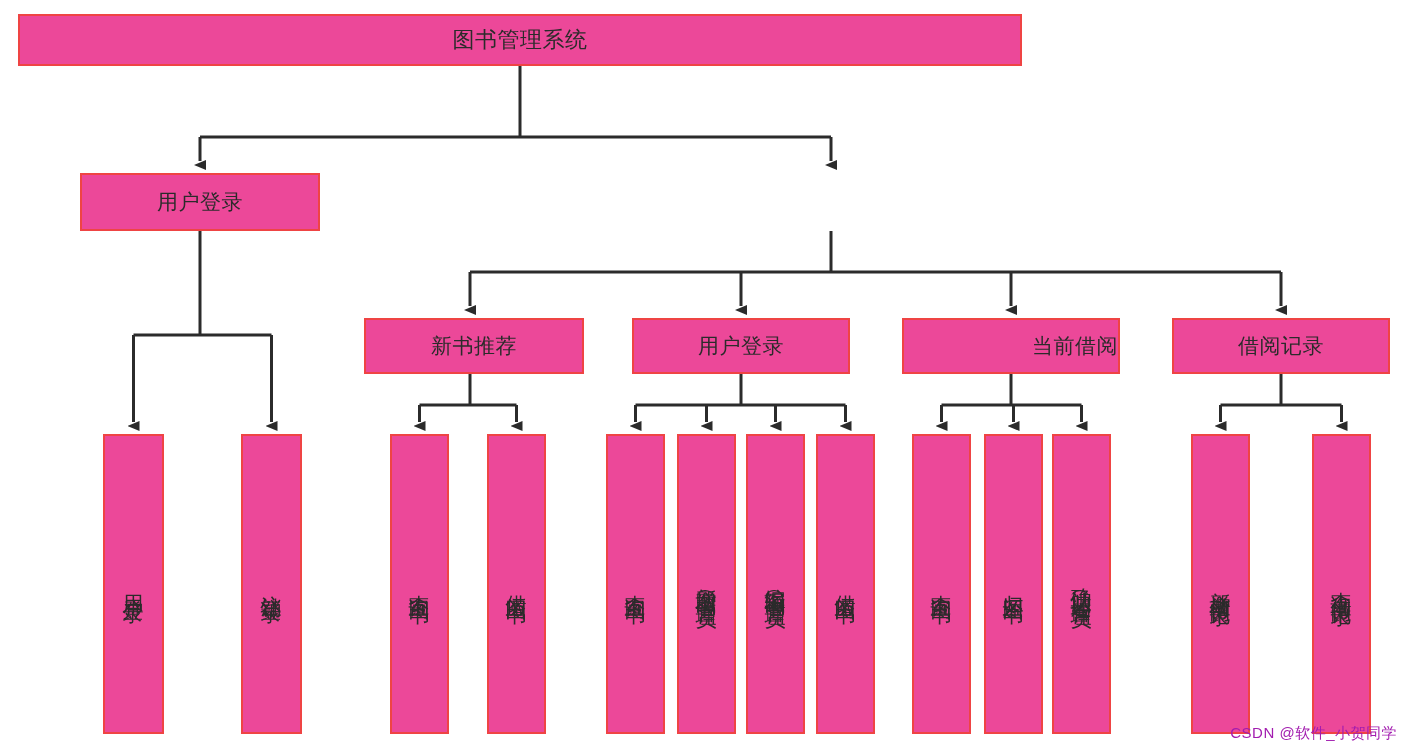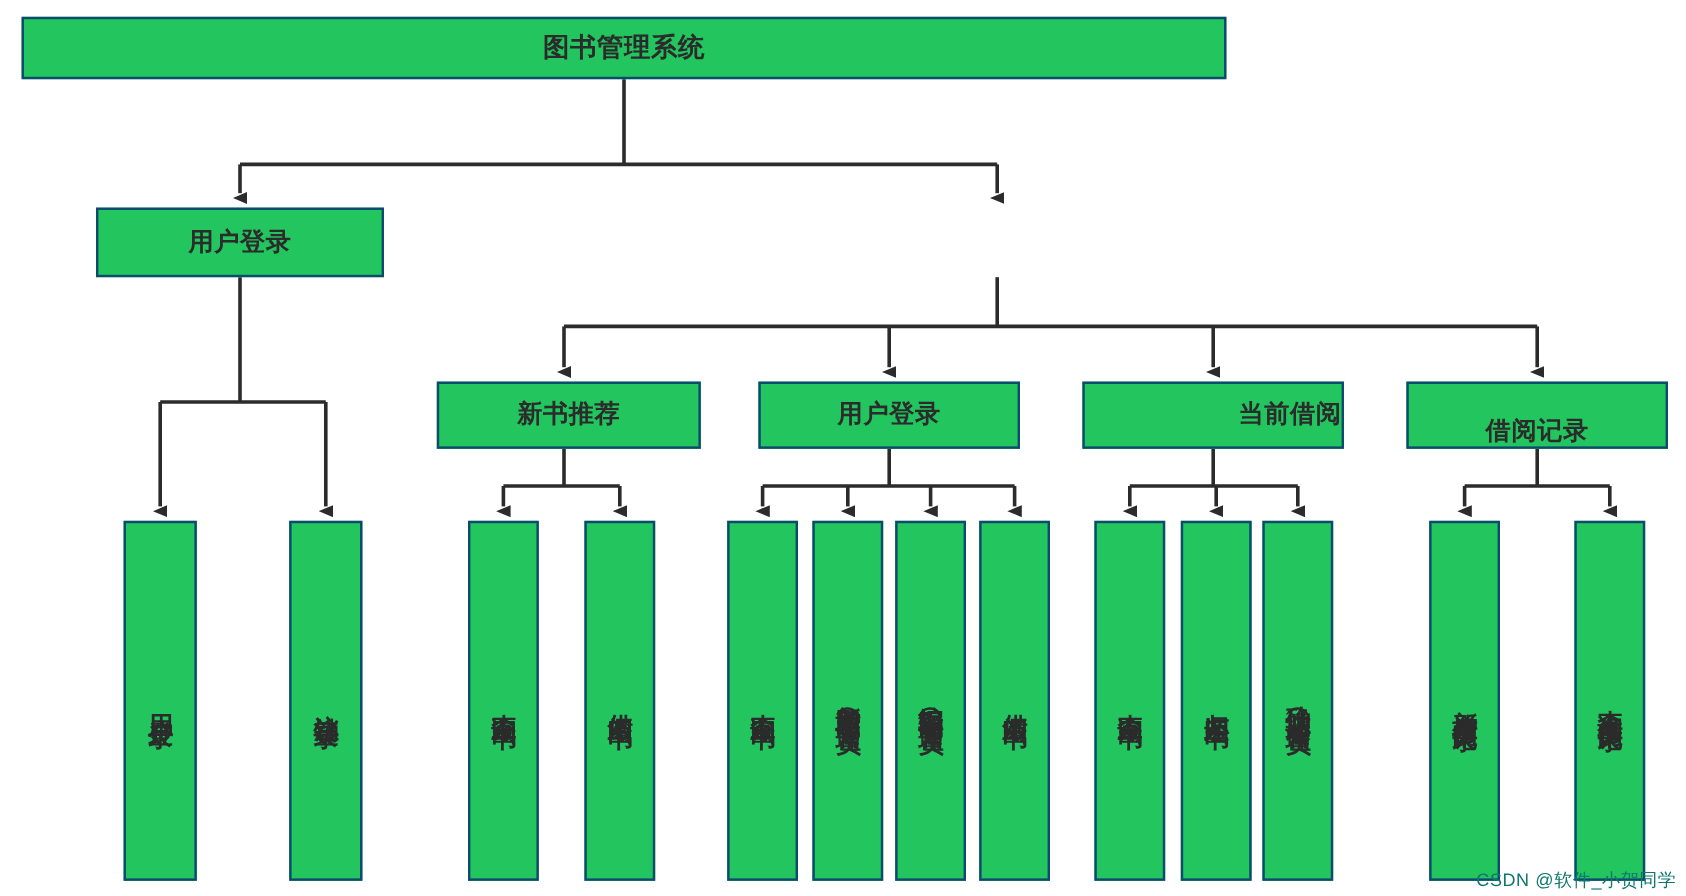--- a/index.html
+++ b/index.html
@@ -22,28 +22,27 @@
     position: absolute;
     left: 0;
     top: 0;
     width: 1405px;
     height: 747px;
     pointer-events: none;
   }
   .node {
     position: absolute;
     box-sizing: border-box;
-    background: #22c55e;
-    border: 2px solid #0c4a6e;
+    background: #ec4899;
+    border: 2px solid #ef4444;
     display: flex;
     align-items: center;
     justify-content: center;
     color: #2b2b2b;
     z-index: 2;
-    font-weight: bold;
   }
   .node-label {
     display: block;
     text-align: center;
     line-height: 1.08;
     white-space: nowrap;
   }
   
   .node.horiz .node-label {
     font-size: 21px;
@@ -66,21 +65,21 @@
     letter-spacing: 3px;
     line-height: 1;
     white-space: normal;
     max-height: 100%;
   }
   #watermark {
     position: absolute;
     right: 8px;
     bottom: 4px;
     font-size: 15px;
-    color: #0f766e;
+    color: #a21caf;
     letter-spacing: 0.5px;
     z-index: 5;
     white-space: nowrap;
   }
 </style>
 </head>
 <body>
 
 <div id="diagram-root">
 
@@ -137,21 +136,21 @@
 
   <div class="node horiz" style="left: 364px; top: 318px; width: 220px; height: 56px;">
     <span class="node-label">新书推荐</span>
   </div>
   <div class="node horiz" style="left: 632px; top: 318px; width: 218px; height: 56px;">
     <span class="node-label">用户登录</span>
   </div>
   <div class="node horiz" style="left: 902px; top: 318px; width: 218px; height: 56px; justify-content: flex-end;">
     <span class="node-label">当前借阅</span>
   </div>
-  <div class="node horiz" style="left: 1172px; top: 318px; width: 218px; height: 56px; align-items: flex-end;">
+  <div class="node horiz" style="left: 1172px; top: 318px; width: 218px; height: 56px;">
     <span class="node-label">借阅记录</span>
   </div>
 
   <div class="node vert" style="left: 103px; top: 434px; width: 61px; height: 300px;">
     <span class="node-label">用户登录</span>
   </div>
   <div class="node vert" style="left: 241px; top: 434px; width: 61px; height: 300px;">
     <span class="node-label">注销登录</span>
   </div>
   <div class="node vert" style="left: 390px; top: 434px; width: 59px; height: 300px;">

